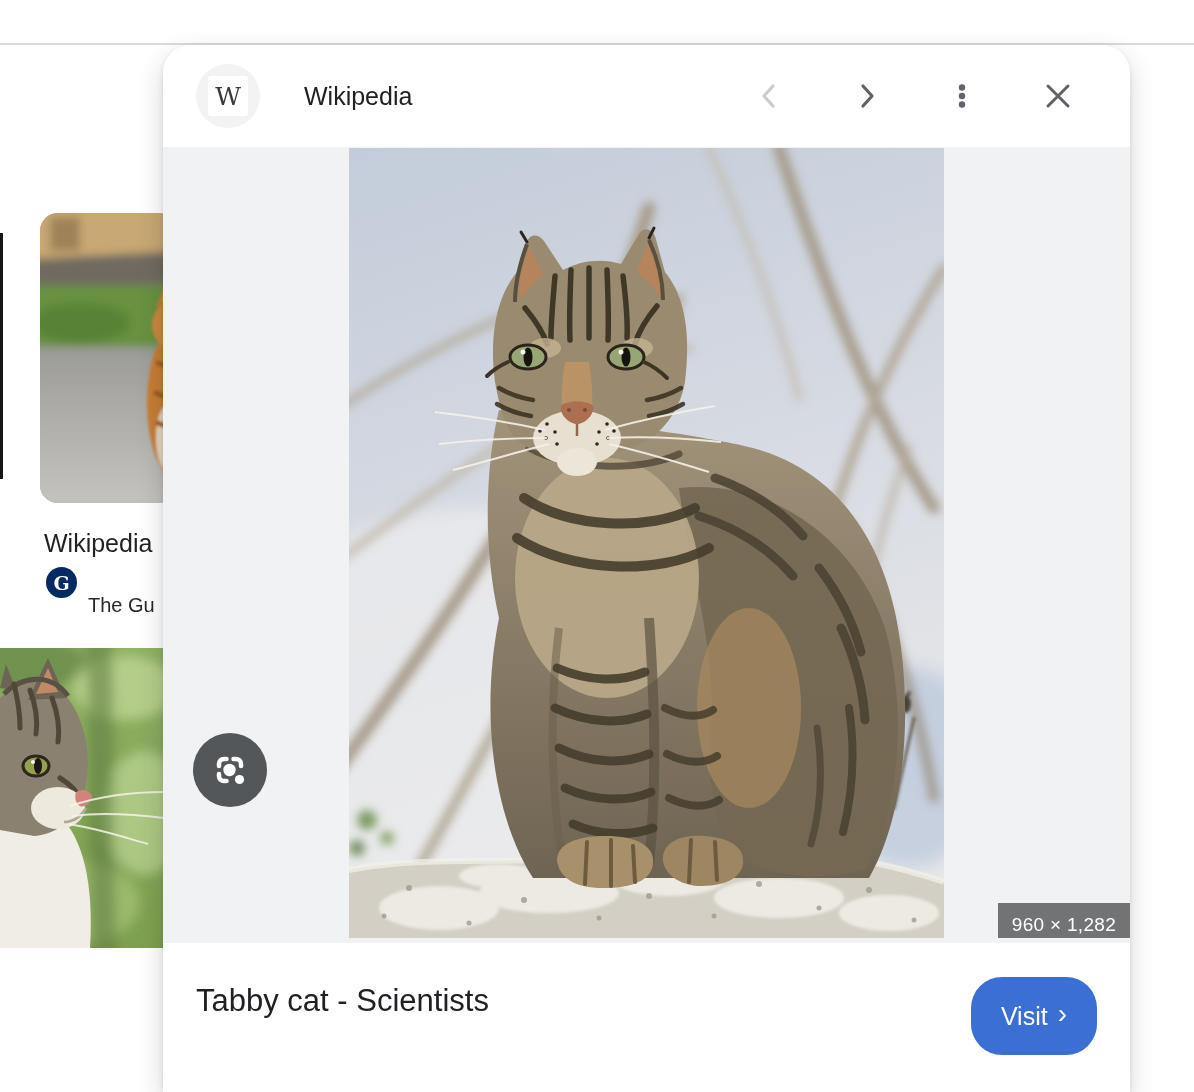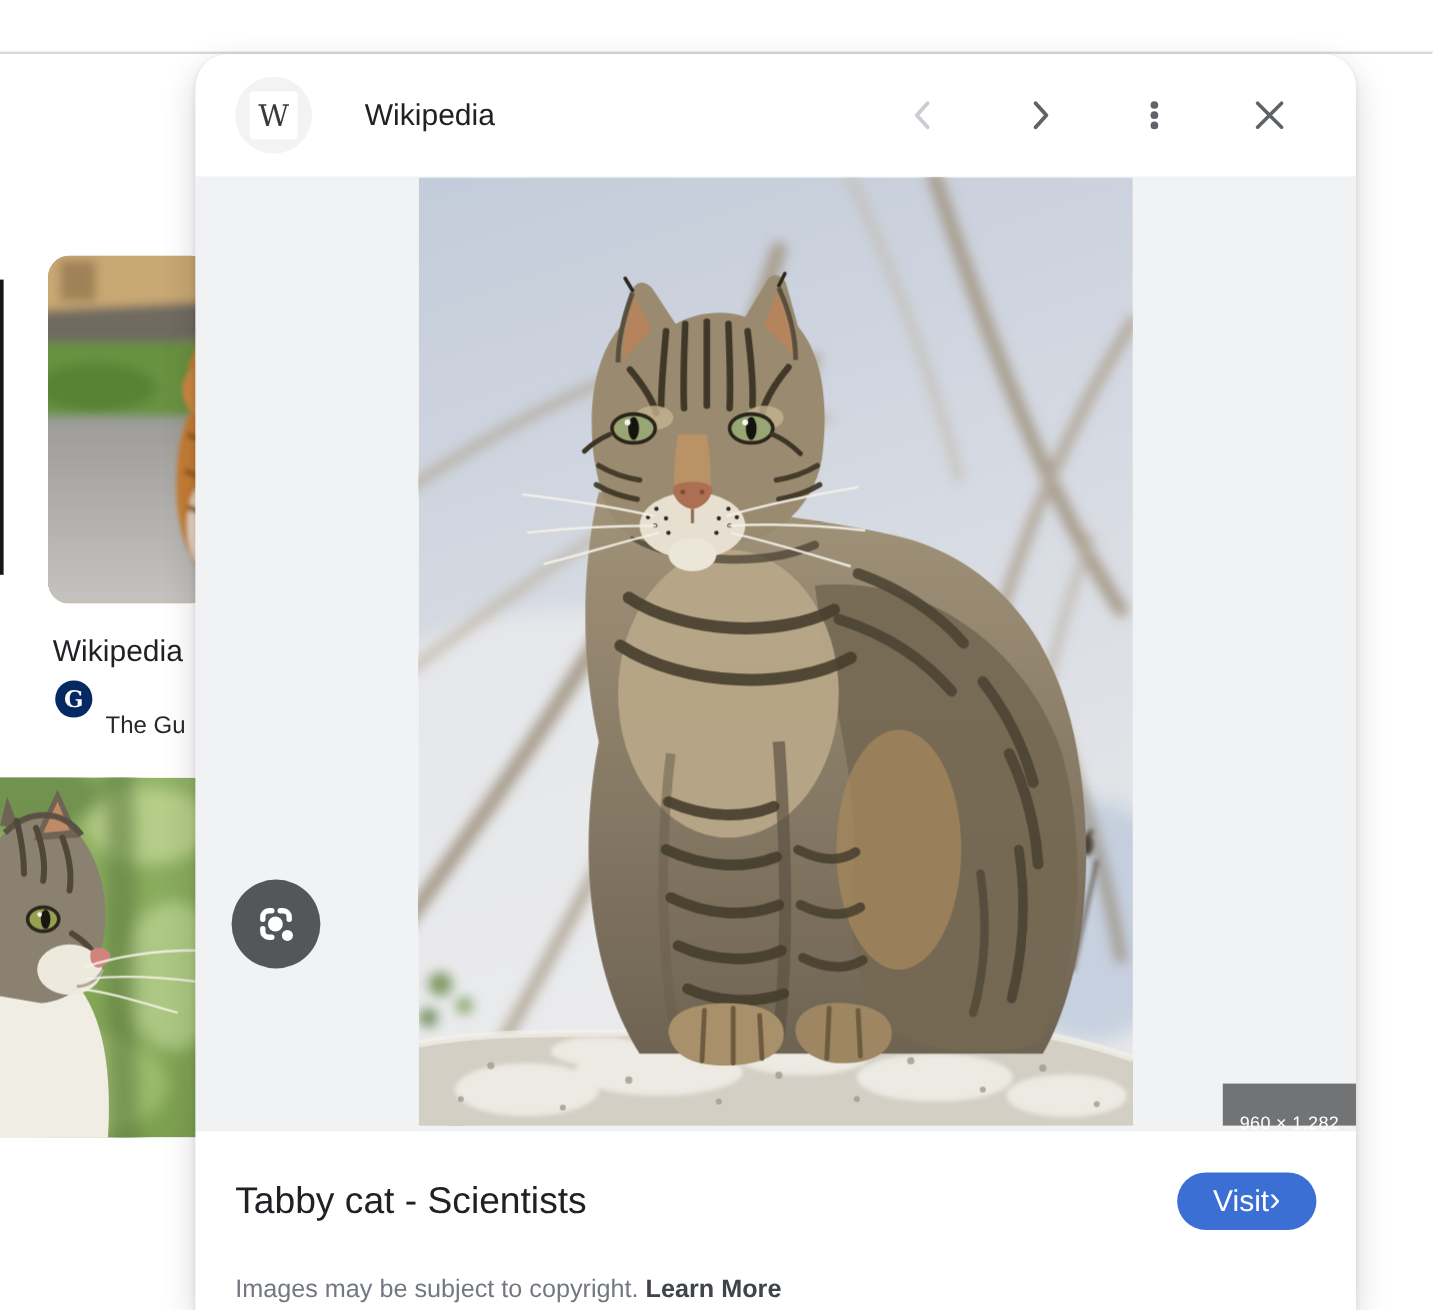--- a/index.html
+++ b/index.html
@@ -42,28 +42,28 @@
   .header-spacer { flex:1; }
   .icon-btn { width:30px; height:30px; margin-left:66px; display:flex; align-items:center;
     justify-content:center; cursor:pointer; flex:0 0 auto; background:none; border:none; }
 
   .viewer { position:absolute; left:0; top:102px; width:100%; height:796px; background:#f0f2f4; }
   .photo { position:absolute; left:186px; top:1px; width:595px; height:790px; }
   .lens-btn { position:absolute; left:30px; top:586px; width:74px; height:74px; border-radius:50%;
     background:rgba(72,75,78,.93); display:flex; align-items:center; justify-content:center;
     border:none; cursor:pointer; }
   .dim-badge { position:absolute; right:0; top:756px; height:35px; line-height:35px;
-    padding:16px 14px; background:rgba(95,97,99,.88); color:#ffffff; font-size:15px;
+    padding:4px 14px; background:rgba(95,97,99,.88); color:#ffffff; font-size:19px;
     letter-spacing:.3px; }
 
   .panel-footer { position:absolute; left:0; top:898px; width:100%; height:149px; background:#ffffff; }
   .result-title { position:absolute; left:33px; top:40px; font-size:31px; color:#202124; white-space:nowrap; cursor:pointer; }
-  .visit-btn { position:absolute; right:33px; top:34px; height:48px; padding:0 30px;
+  .visit-btn { position:absolute; right:33px; top:34px; height:78px; padding:0 30px;
     border:none; border-radius:31px; background:#3b6fd4; color:#ffffff;
-    font-size:25px; font-family:inherit; display:flex; align-items:center; cursor:pointer; }
+    font-size:25px; font-family:inherit; display:flex; align-items:center; gap:10px; cursor:pointer; }
   .visit-chevron { font-size:28px; line-height:1; transform:translateY(-2px); }
   .copyright { position:absolute; left:33px; top:120px; font-size:21px; color:#737880; white-space:nowrap; }
   .learn-more { color:#3f444a; font-weight:700; cursor:pointer; }
 </style>
 </head>
 <body>
 
 <div id="screen">
 
   <div class="abs divider"></div>
@@ -387,17 +387,16 @@
 
       <div class="dim-badge">960 × 1,282</div>
     </div>
 
     <div class="panel-footer">
       <div class="result-title">Tabby cat - Scientists</div>
       <button class="visit-btn">
         <span>Visit</span>
         <span class="visit-chevron">›</span>
       </button>
-      <div class="copyright"><span>Images may be subject to copyright. </span><span class="learn-more">Learn More</span></div>
     </div>
 
   </div>
 </div>
 
 </body></html>

